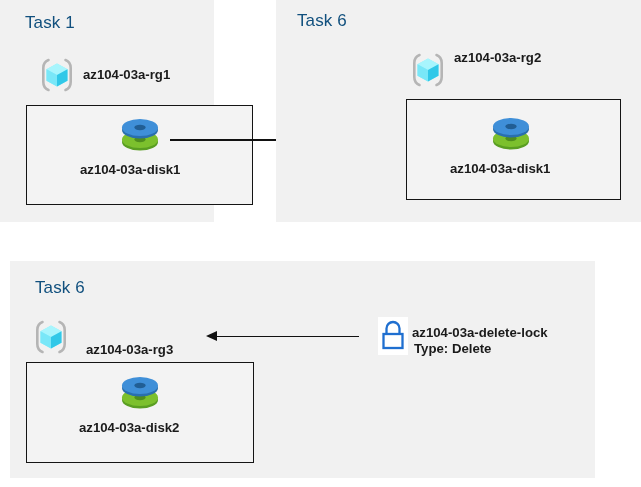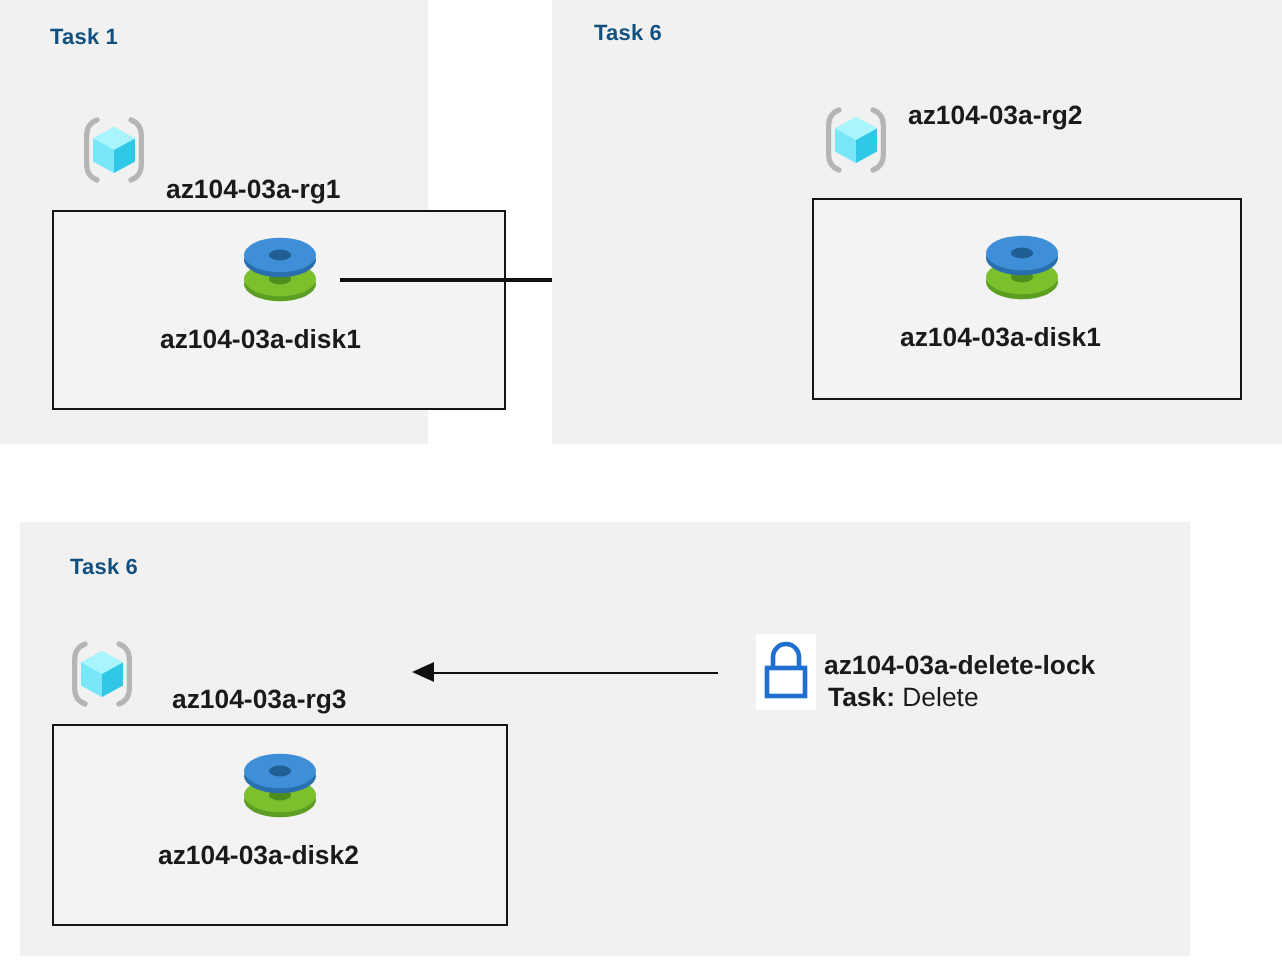--- a/index.html
+++ b/index.html
@@ -1,23 +1,23 @@
 <!DOCTYPE html>
 <html><head>
 <meta charset="utf-8">
 <style>
   html,body{margin:0;padding:0;background:#ffffff;}
   body{width:641px;height:487px;position:relative;overflow:hidden;
        font-family:"Liberation Sans","DejaVu Sans",sans-serif;}
   .panel{position:absolute;background:#f1f1f1;}
-  .task-title{position:absolute;color:#11507e;font-weight:bold;font-size:11px;
+  .task-title{position:absolute;color:#11507e;font-weight:normal;font-size:17px;
               letter-spacing:.1px;white-space:nowrap;}
   .inner-box{position:absolute;border:1.6px solid #141414;background:#f3f3f3;box-sizing:border-box;}
   .label{position:absolute;color:#1a1a1a;font-weight:bold;font-size:13.2px;white-space:nowrap;}
-  .label-reg{font-weight:normal;}
+  .label-reg{font-weight:bold;}
   .type-line{position:absolute;font-size:13.2px;white-space:nowrap;color:#1a1a1a;}
   .type-line b{font-weight:bold;}
   .icon{position:absolute;}
   .arrow-line{position:absolute;background:#111111;height:1.6px;}
   .arrow-head{position:absolute;width:0;height:0;}
   .arrow-head.right{border-top:5.5px solid transparent;border-bottom:5.5px solid transparent;
                     border-left:11px solid #111111;}
   .arrow-head.left{border-top:5.5px solid transparent;border-bottom:5.5px solid transparent;
                    border-right:11px solid #111111;}
   .move-label{position:absolute;font-weight:bold;font-size:13.5px;color:#141414;white-space:nowrap;}
@@ -33,21 +33,21 @@
 <div class="icon" style="left:38px;top:56px;width:38px;height:38px;">
   <svg width="38" height="38" viewBox="0 0 38 38">
     <path d="M10.5 4 C6.5 5.5 5.3 8.5 5.3 12 L5.3 26 C5.3 29.5 6.5 32.5 10.5 34" fill="none" stroke="#b5b5b5" stroke-width="2.6" stroke-linecap="round"></path>
     <path d="M27.5 4 C31.5 5.5 32.7 8.5 32.7 12 L32.7 26 C32.7 29.5 31.5 32.5 27.5 34" fill="none" stroke="#b5b5b5" stroke-width="2.6" stroke-linecap="round"></path>
     <polygon points="19,7.5 29.5,13.2 29.5,24.8 19,30.5 8.5,24.8 8.5,13.2" fill="#8ef0fb"></polygon>
     <polygon points="19,7.5 29.5,13.2 19,19 8.5,13.2" fill="#a8f5fd"></polygon>
     <polygon points="19,19 29.5,13.2 29.5,24.8 19,30.5" fill="#31c8e8"></polygon>
     <polygon points="19,19 8.5,13.2 8.5,24.8 19,30.5" fill="#79e7f8"></polygon>
   </svg>
 </div>
-<div class="label" style="left:83px;top:67px;margin-top:20px;">az104-03a-rg1</div>
+<div class="label" style="left:83px;top:67px;">az104-03a-rg1</div>
 
 <div class="inner-box" style="left:26px;top:105px;width:227px;height:100px;"></div>
 
 <div class="icon" style="left:118px;top:114px;width:44px;height:42px;">
   <svg width="44" height="42" viewBox="0 0 44 42">
     <ellipse cx="22" cy="28" rx="18" ry="8.6" fill="#5a9e22"></ellipse>
     <ellipse cx="22" cy="25.5" rx="18" ry="8.6" fill="#7cc02d"></ellipse>
     <ellipse cx="22" cy="25.5" rx="5.6" ry="2.7" fill="#4f8d1e"></ellipse>
     <ellipse cx="22" cy="16" rx="18" ry="8.6" fill="#2a6fad"></ellipse>
     <ellipse cx="22" cy="13.5" rx="18" ry="8.6" fill="#3f8fd8"></ellipse>
@@ -111,21 +111,21 @@
 
 <div class="icon" style="left:378px;top:317px;width:30px;height:38px;">
   <svg width="30" height="38" viewBox="0 0 30 38">
     <rect x="0" y="0" width="30" height="38" fill="#ffffff"></rect>
     <path d="M8.5 17 L8.5 11.5 A6.5 6.5 0 0 1 21.5 11.5 L21.5 17" fill="none" stroke="#1f6fd0" stroke-width="2.3"></path>
     <rect x="5.5" y="17" width="19" height="14" fill="#ffffff" stroke="#1f6fd0" stroke-width="2.3"></rect>
   </svg>
 </div>
 <div class="label" style="left:412px;top:325px;">az104-03a-delete-lock</div>
 <div class="type-line" style="left:414px;top:341px;">
-  <b>Task:</b>
+  <b>Type:</b>
   <span class="label-reg">Delete</span>
 </div>
 
 <div class="inner-box" style="left:26px;top:362px;width:228px;height:101px;"></div>
 
 <div class="icon" style="left:118px;top:372px;width:44px;height:42px;">
   <svg width="44" height="42" viewBox="0 0 44 42">
     <ellipse cx="22" cy="28" rx="18" ry="8.6" fill="#5a9e22"></ellipse>
     <ellipse cx="22" cy="25.5" rx="18" ry="8.6" fill="#7cc02d"></ellipse>
     <ellipse cx="22" cy="25.5" rx="5.6" ry="2.7" fill="#4f8d1e"></ellipse>

